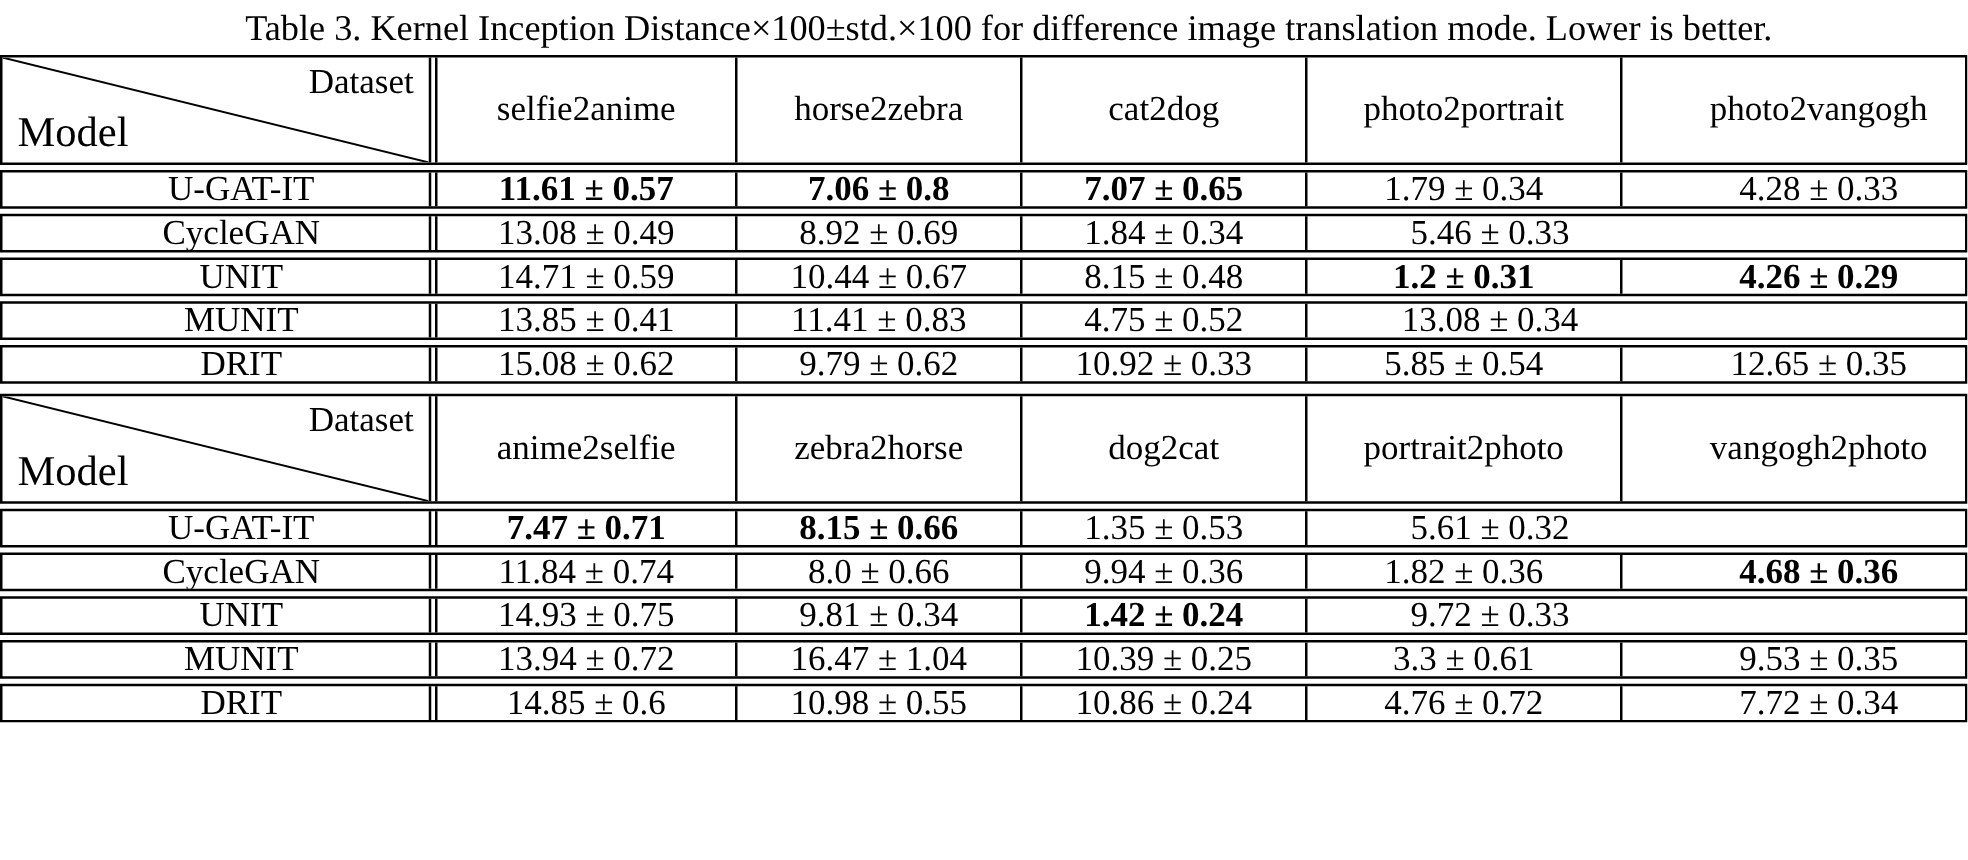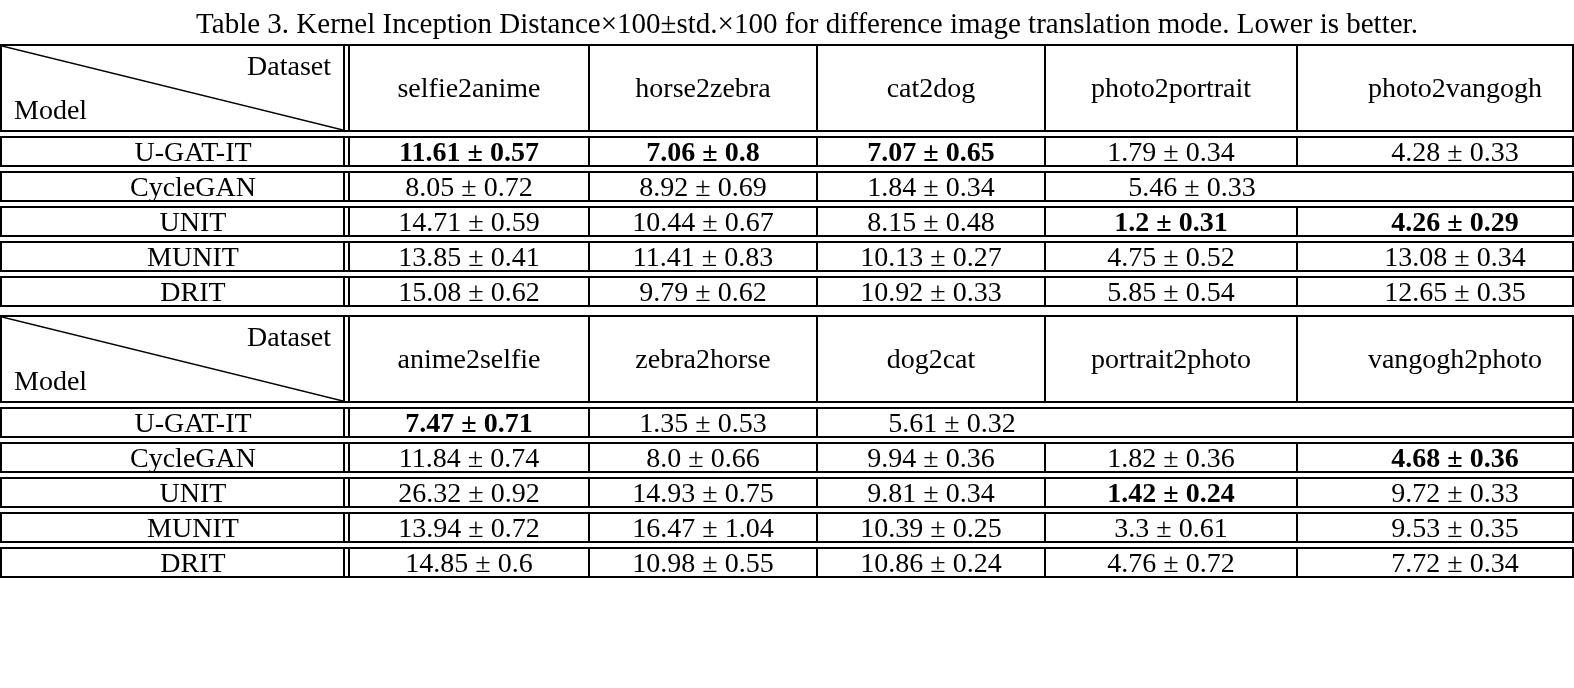--- a/index.html
+++ b/index.html
@@ -61,21 +61,21 @@
     display: block;
   }
   .corner-top {
     position: absolute;
     top: 4px; right: 12px;
     font-size: 28px;
   }
   .corner-bottom {
     position: absolute;
     bottom: 4px; left: 12px;
-    font-size: 28px;
+    font-size: 34px;
   }
   .bold { font-weight: bold; }
 </style>
 </head>
 <body>
 
 <div class="page">
 
   <div class="caption">Table 3. Kernel Inception Distance×100±std.×100 for difference image translation mode. Lower is better.</div>
 
@@ -98,38 +98,37 @@
         <div class="row data-row">
           <div class="cell model-cell">U-GAT-IT</div>
           <div class="cell value-cell bold">11.61 ± 0.57</div>
           <div class="cell value-cell bold">7.06 ± 0.8</div>
           <div class="cell value-cell bold">7.07 ± 0.65</div>
           <div class="cell value-cell">1.79 ± 0.34</div>
           <div class="cell value-cell">4.28 ± 0.33</div>
         </div>
         <div class="row data-row">
           <div class="cell model-cell">CycleGAN</div>
-          <div class="cell value-cell">8.05 ± 0.72</div>
+          <div class="cell value-cell">13.08 ± 0.49</div>
           <div class="cell value-cell">8.92 ± 0.69</div>
           <div class="cell value-cell">1.84 ± 0.34</div>
           <div class="cell value-cell">5.46 ± 0.33</div>
         </div>
         <div class="row data-row">
           <div class="cell model-cell">UNIT</div>
           <div class="cell value-cell">14.71 ± 0.59</div>
           <div class="cell value-cell">10.44 ± 0.67</div>
           <div class="cell value-cell">8.15 ± 0.48</div>
           <div class="cell value-cell bold">1.2 ± 0.31</div>
           <div class="cell value-cell bold">4.26 ± 0.29</div>
         </div>
         <div class="row data-row">
           <div class="cell model-cell">MUNIT</div>
           <div class="cell value-cell">13.85 ± 0.41</div>
           <div class="cell value-cell">11.41 ± 0.83</div>
-          <div class="cell value-cell">10.13 ± 0.27</div>
           <div class="cell value-cell">4.75 ± 0.52</div>
           <div class="cell value-cell">13.08 ± 0.34</div>
         </div>
         <div class="row data-row">
           <div class="cell model-cell">DRIT</div>
           <div class="cell value-cell">15.08 ± 0.62</div>
           <div class="cell value-cell">9.79 ± 0.62</div>
           <div class="cell value-cell">10.92 ± 0.33</div>
           <div class="cell value-cell">5.85 ± 0.54</div>
           <div class="cell value-cell">12.65 ± 0.35</div>
@@ -149,34 +148,34 @@
       <div class="cell">anime2selfie</div>
       <div class="cell">zebra2horse</div>
       <div class="cell">dog2cat</div>
       <div class="cell">portrait2photo</div>
       <div class="cell">vangogh2photo</div>
     </div>
     <div>
         <div class="row data-row">
           <div class="cell model-cell">U-GAT-IT</div>
           <div class="cell value-cell bold">7.47 ± 0.71</div>
+          <div class="cell value-cell bold">8.15 ± 0.66</div>
           <div class="cell value-cell">1.35 ± 0.53</div>
           <div class="cell value-cell">5.61 ± 0.32</div>
         </div>
         <div class="row data-row">
           <div class="cell model-cell">CycleGAN</div>
           <div class="cell value-cell">11.84 ± 0.74</div>
           <div class="cell value-cell">8.0 ± 0.66</div>
           <div class="cell value-cell">9.94 ± 0.36</div>
           <div class="cell value-cell">1.82 ± 0.36</div>
           <div class="cell value-cell bold">4.68 ± 0.36</div>
         </div>
         <div class="row data-row">
           <div class="cell model-cell">UNIT</div>
-          <div class="cell value-cell">26.32 ± 0.92</div>
           <div class="cell value-cell">14.93 ± 0.75</div>
           <div class="cell value-cell">9.81 ± 0.34</div>
           <div class="cell value-cell bold">1.42 ± 0.24</div>
           <div class="cell value-cell">9.72 ± 0.33</div>
         </div>
         <div class="row data-row">
           <div class="cell model-cell">MUNIT</div>
           <div class="cell value-cell">13.94 ± 0.72</div>
           <div class="cell value-cell">16.47 ± 1.04</div>
           <div class="cell value-cell">10.39 ± 0.25</div>

